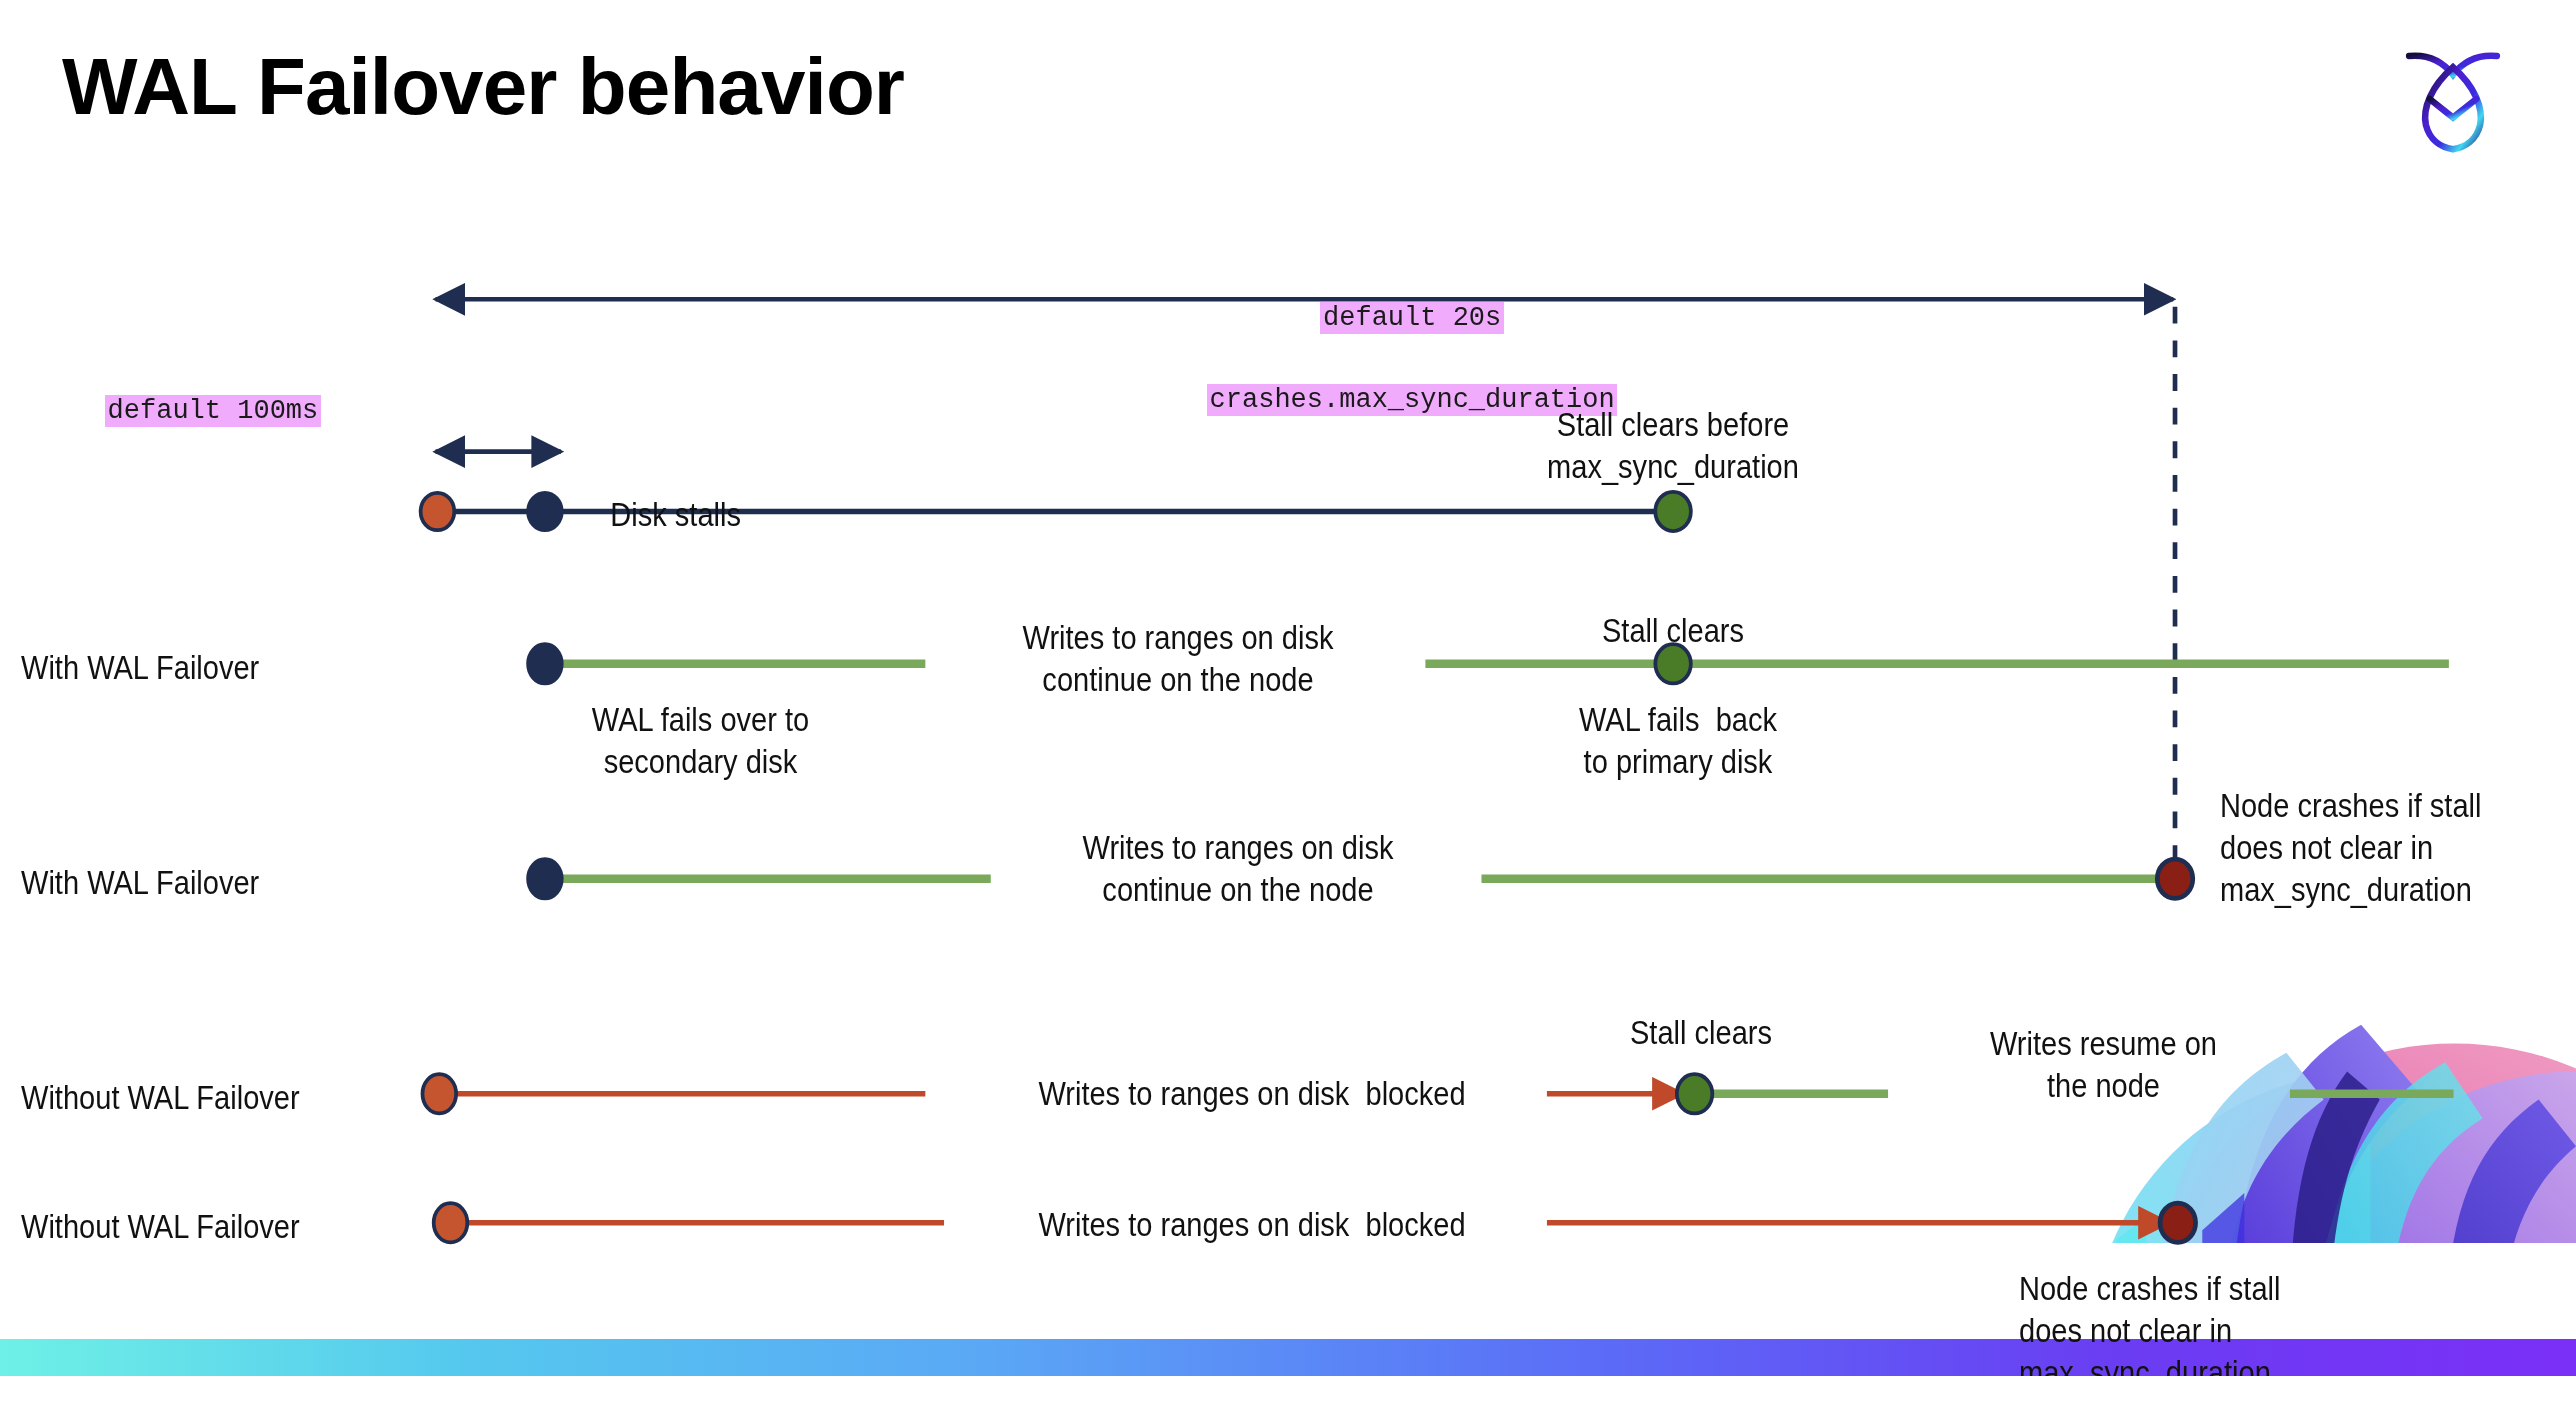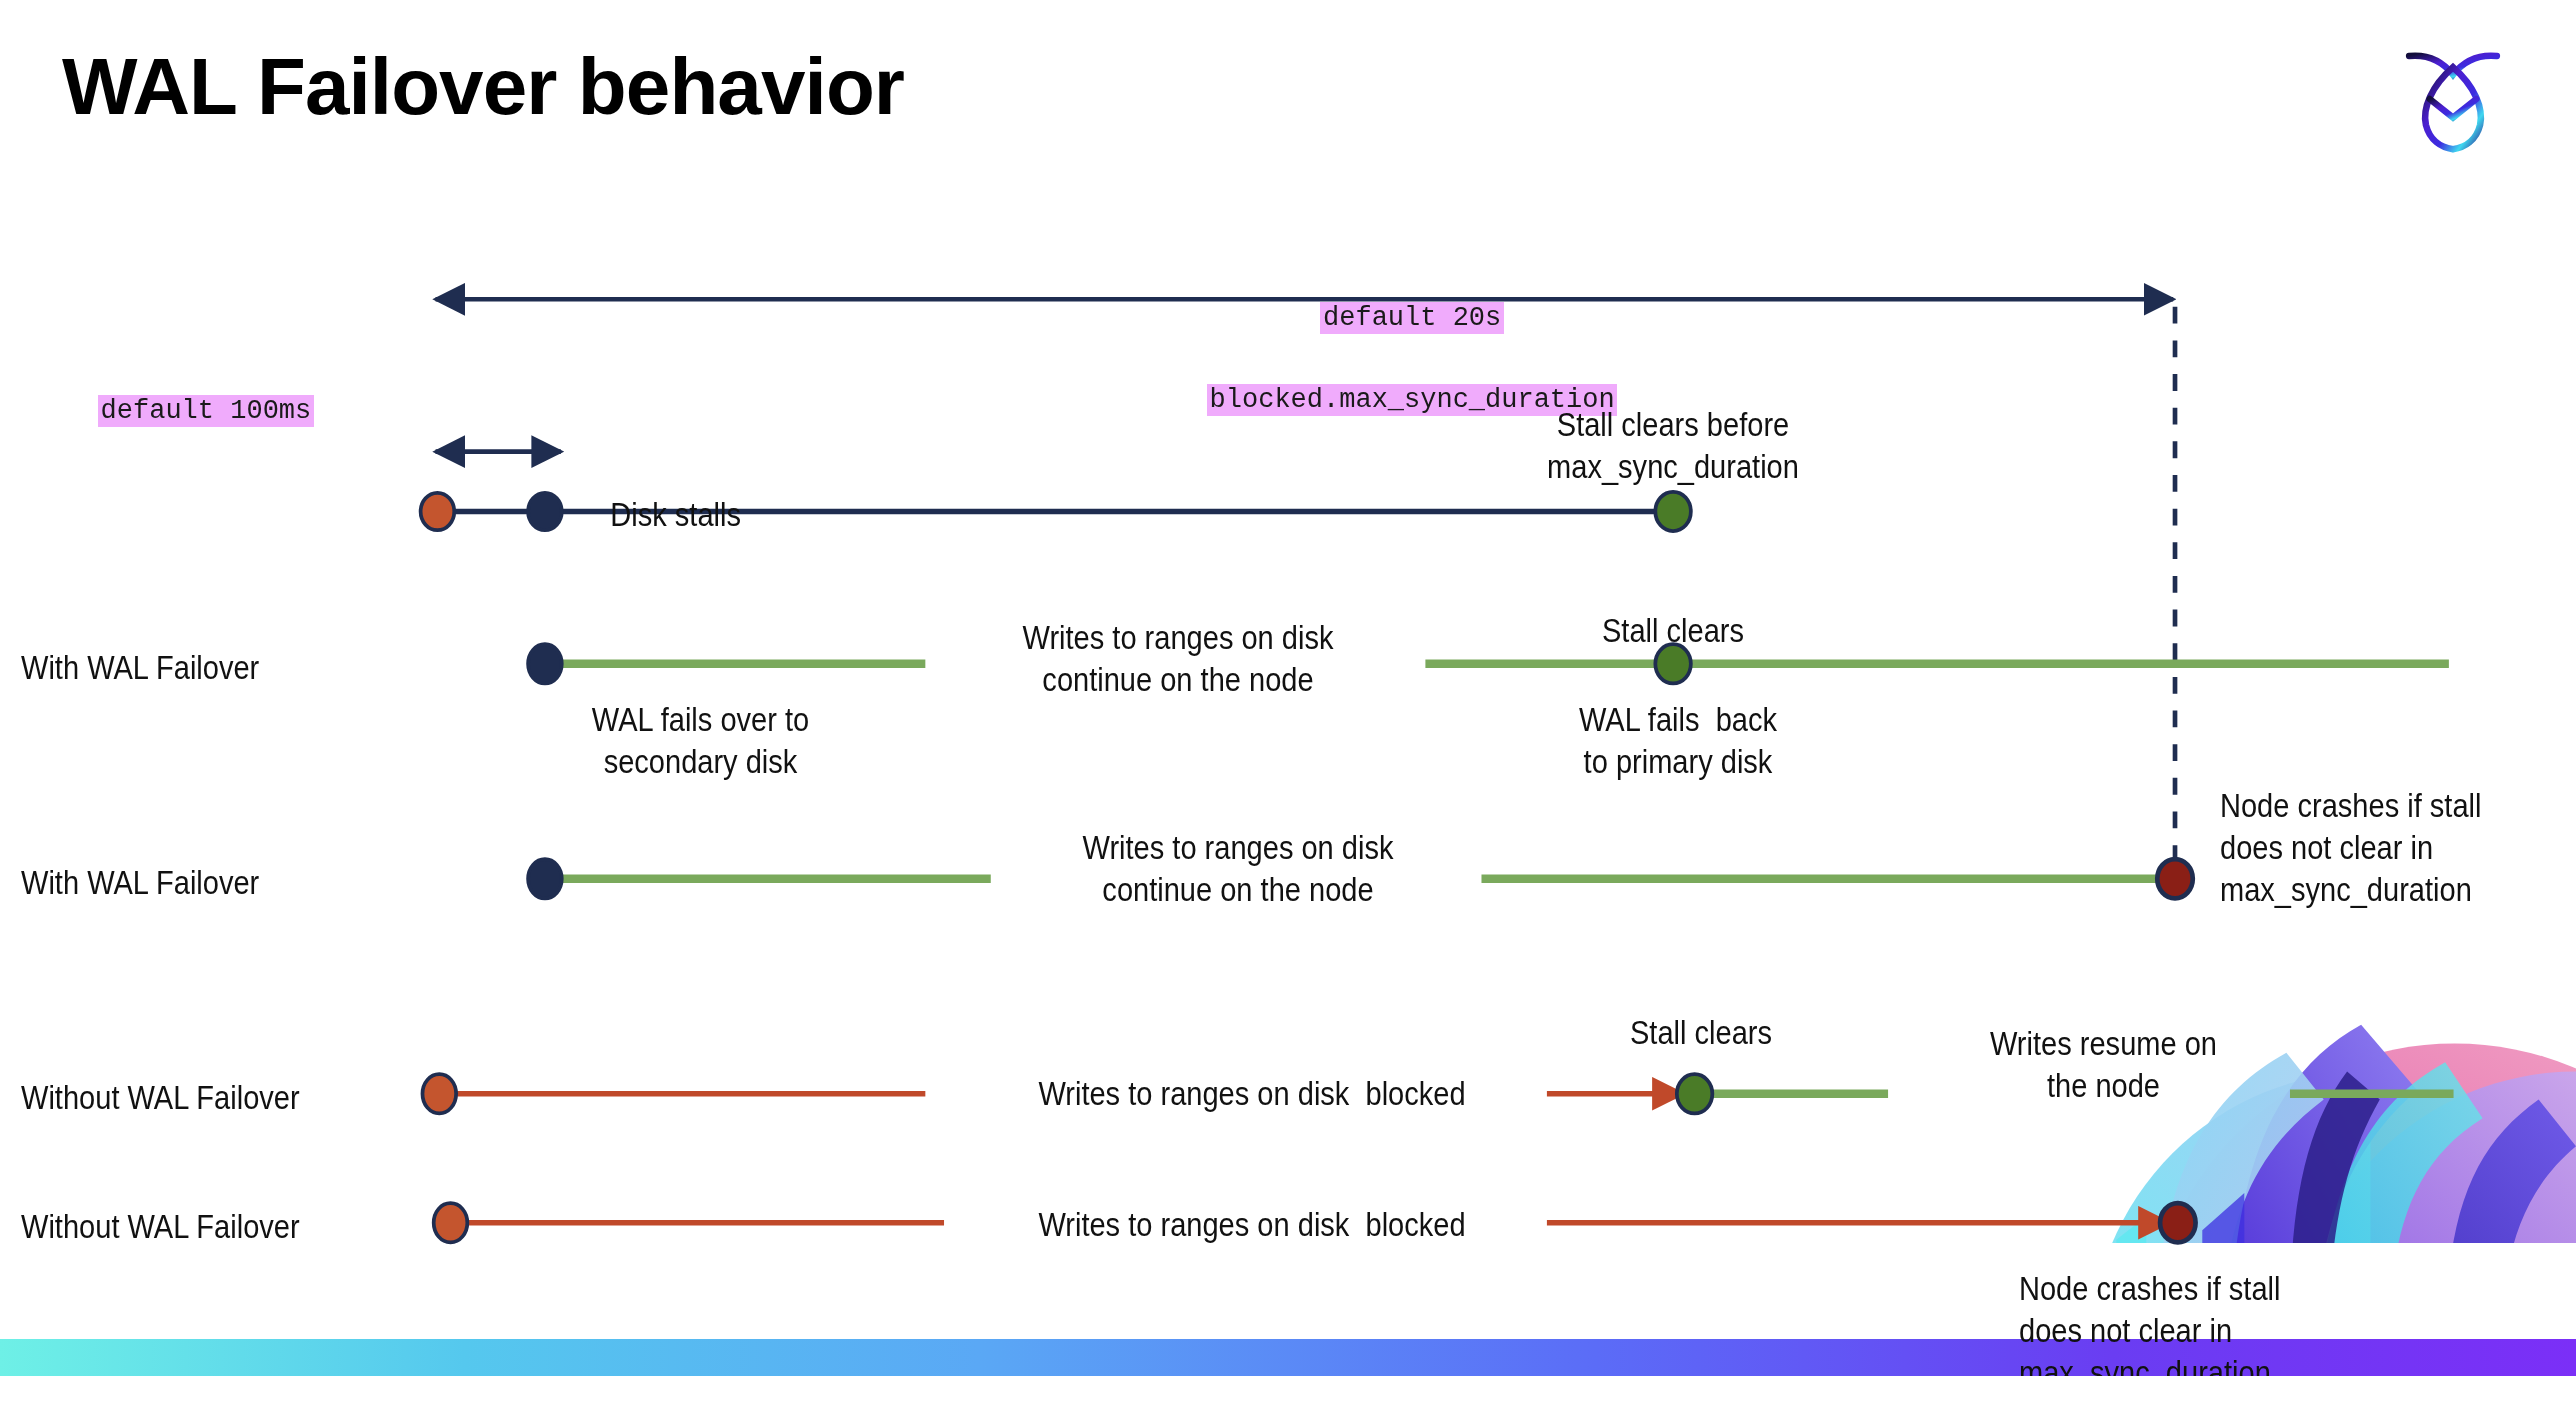--- a/index.html
+++ b/index.html
@@ -210,24 +210,24 @@
     <g>
       <line x1="482" y1="1308" x2="1010" y2="1308" stroke="#c0492a" stroke-width="6"></line>
       <line x1="1655" y1="1308" x2="2320" y2="1308" stroke="#c0492a" stroke-width="6" marker-end="url(#redArrowR)"></line>
       <ellipse cx="482" cy="1308" rx="18" ry="21" fill="#c4552e" stroke="#1f2d50" stroke-width="4"></ellipse>
       <ellipse cx="2330" cy="1308" rx="19" ry="21" fill="#8a1f16" stroke="#1f2d50" stroke-width="5"></ellipse>
     </g>
   </svg>
 
   <div class="code" style="left:1142px;top:257px;text-align:center;">
     <span>default 20s</span><br>
-    <span>blocked.max_sync_duration</span>
-  </div>
-
-  <div class="code" style="left:33px;top:350px;text-align:center;">
+    <span>crashes.max_sync_duration</span>
+  </div>
+
+  <div class="code" style="left:40px;top:350px;text-align:center;">
     <span>default 100ms</span><br>
   </div>
 
   <div class="lbl r" style="left:386px;top:494px;width:355px;">Disk stalls</div>
 
   <div class="lbl l" style="left:20.6px;top:647px;width:421px;">With WAL Failover</div>
 
   <div class="lbl l" style="left:20.6px;top:862px;width:421px;">With WAL Failover</div>
 
   <div class="lbl l" style="left:20.6px;top:1077px;width:467px;">Without WAL Failover</div>

